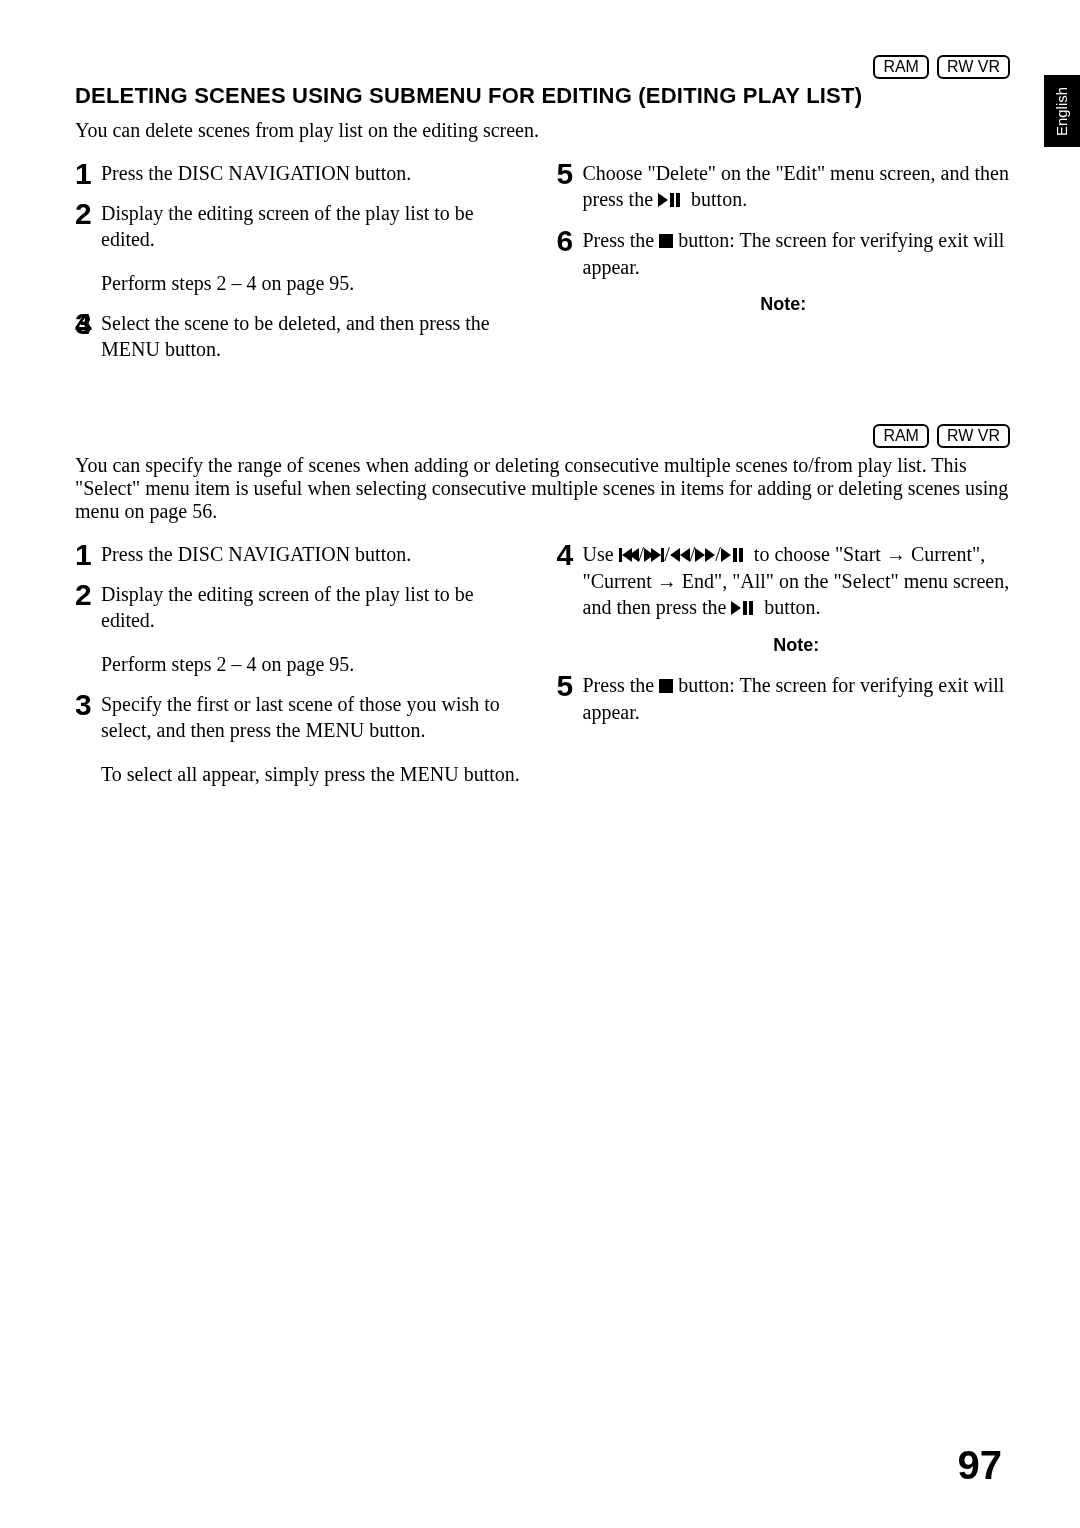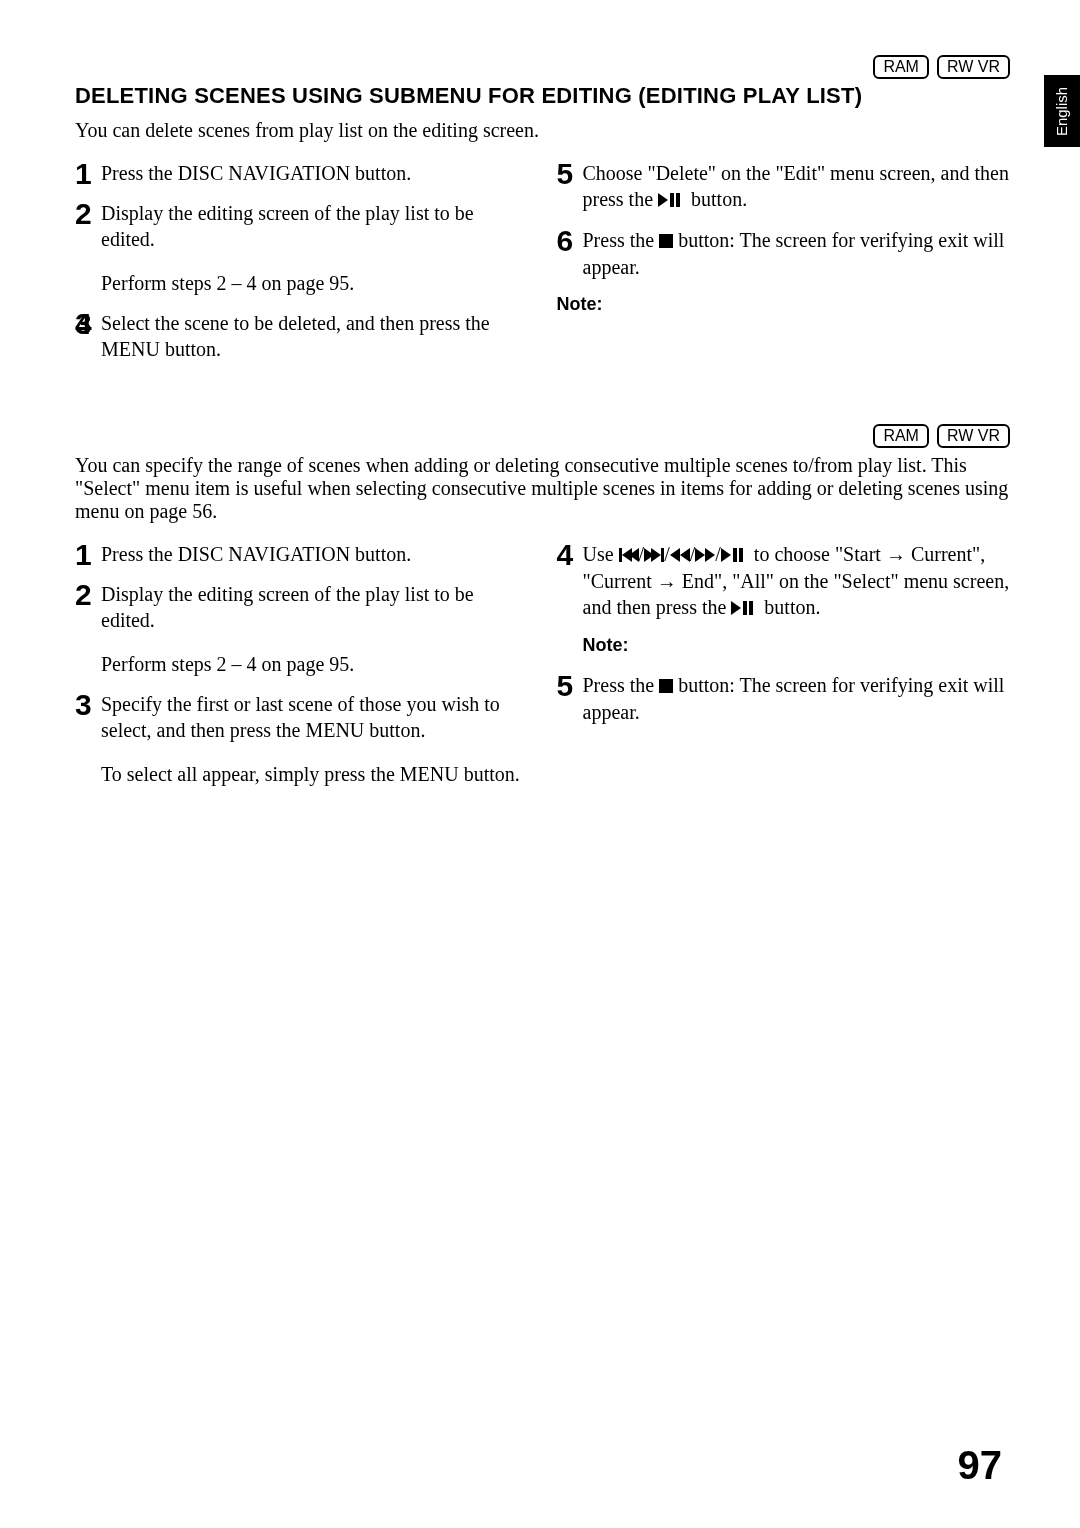--- a/index.html
+++ b/index.html
@@ -87,20 +87,21 @@
     font-size: 30px;
   }
   .step .sub {
     display: block;
     margin-top: 18px;
   }
   .note-head {
     font-family: Arial, Helvetica, sans-serif;
     font-weight: bold;
     font-size: 18px;
+    text-align: center;
   }
   .note-body {
     font-family: Arial, Helvetica, sans-serif;
     font-size: 17px;
     line-height: 1.35;
   }
   ul.note-body {
     margin: 2px 0 0 0;
     padding-left: 18px;
   }

